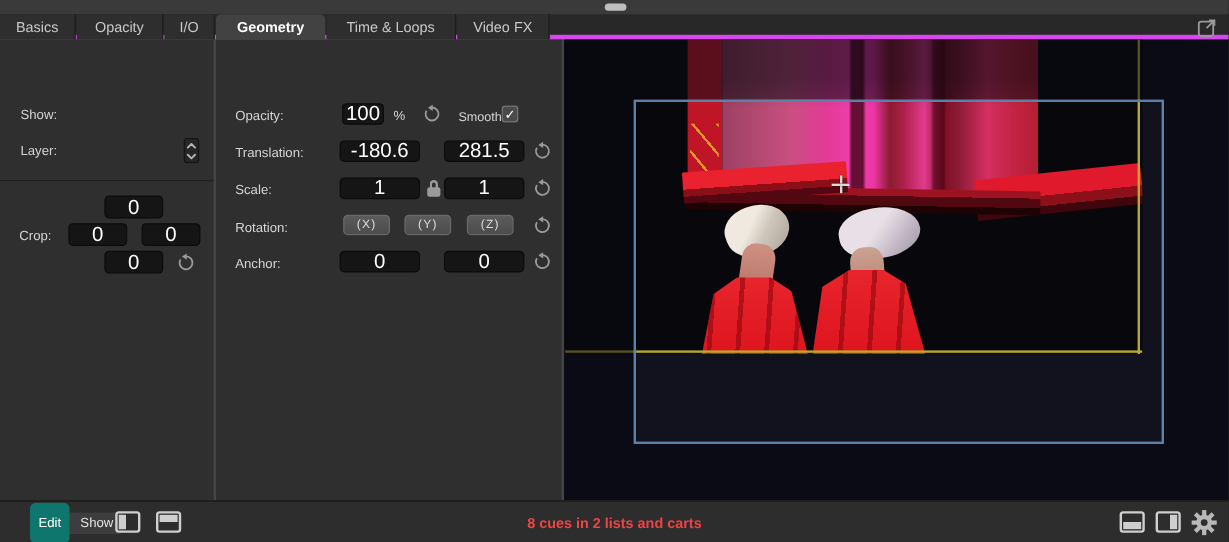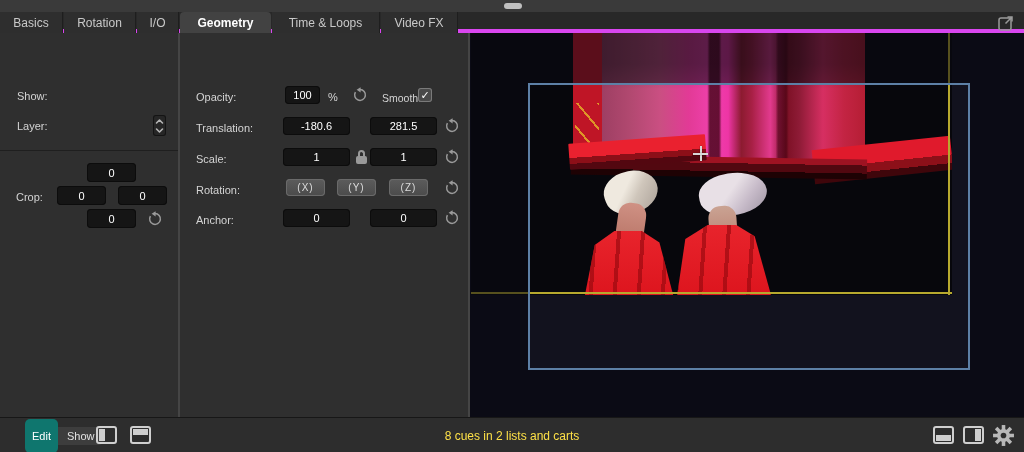--- a/index.html
+++ b/index.html
@@ -15,21 +15,21 @@
        font-size:12px;color:#c9c9c9;background:#2e2e2e;border-right:1px solid #1e1e1e;}
   .tab.first{border-left:none;}
   .tab.selected{background:#424242;color:#ffffff;border-radius:4px 4px 0 0;border-right:none;font-weight:bold;}
   #popout{right:8px;top:1px;width:20px;height:20px;}
 
   
   #leftpanel{left:0;top:33px;width:178px;height:384px;background:#2f2f2f;}
   #middlepanel{left:180px;top:33px;width:288px;height:384px;background:#2f2f2f;}
   .vdivider{top:33px;width:2px;height:384px;background:#454545;}
   .label{color:#d4d4d4;font-size:11px;}
-  .field{background:#151515;border-radius:4px;color:#ffffff;font-size:11px;
+  .field{background:#151515;border-radius:4px;color:#ffffff;font-size:17px;
          display:flex;align-items:center;justify-content:center;box-shadow:inset 0 0 0 1px #0c0c0c;}
   .reset{width:16px;height:16px;}
   .chev{stroke:#b5b5b5;stroke-width:1.6;fill:none;stroke-linecap:round;stroke-linejoin:round;}
 
   
   #mode-dd{left:62px;top:53px;width:104px;height:18px;background:#191919;border-radius:4px;
            box-shadow:inset 0 0 0 1px #0c0c0c;display:flex;align-items:center;color:#fff;font-size:11px;padding-left:9px;}
   #mode-chev{position:absolute;right:3px;top:1px;}
   #layer-field{left:60px;top:82px;width:90px;height:21px;font-size:12px;}
   #layer-stepper{left:153px;top:82px;width:13px;height:21px;background:#262626;border-radius:3px;
@@ -102,36 +102,36 @@
   #segmented{position:absolute;left:25px;top:9px;height:18px;background:#3d3d3d;border-radius:5px;display:flex;align-items:center;}
   #seg-edit{height:34px;padding:0 7px;border-radius:5px;background:#0f766e;color:#ffffff;font-size:11px;display:flex;align-items:center;}
   #seg-show{height:18px;padding:2px 9px;color:#e2e2e2;font-size:11px;display:flex;align-items:center;}
   .panelicon{position:absolute;width:21px;height:18px;border:2px solid #cfcfcf;border-radius:3px;}
   .panelicon .bar{position:absolute;background:#cfcfcf;}
   .bar-left{left:1px;top:1px;bottom:1px;width:6px;}
   .bar-top{left:1px;right:1px;top:1px;height:6px;}
   .bar-bottom{left:1px;right:1px;bottom:1px;height:6px;}
   .bar-right{right:1px;top:1px;bottom:1px;width:6px;}
   #statustext{left:0;top:0;width:1024px;height:35px;display:flex;align-items:center;justify-content:center;
-              color:#fde047;font-size:12px;}
+              color:#ef4444;font-size:12px;font-weight:bold;}
 </style>
 </head>
 <body>
 
 <div id="app">
 
   <div class="abs" id="topstrip"></div>
   <div class="abs" id="draghandle"></div>
 
   <div class="abs" id="tabbar">
     <div class="tab first" style="left:0;width:63px;">
         <span>Basics</span>
       </div>
     <div class="tab" style="left:64px;width:72px;">
-        <span>Rotation</span>
+        <span>Opacity</span>
       </div>
     <div class="tab" style="left:137px;width:42px;">
         <span>I/O</span>
       </div>
     <div class="tab" style="left:272px;width:108px;">
         <span>Time &amp; Loops</span>
       </div>
     <div class="tab selected" style="left:180px;width:91px;">
         <span>Geometry</span>
       </div>

